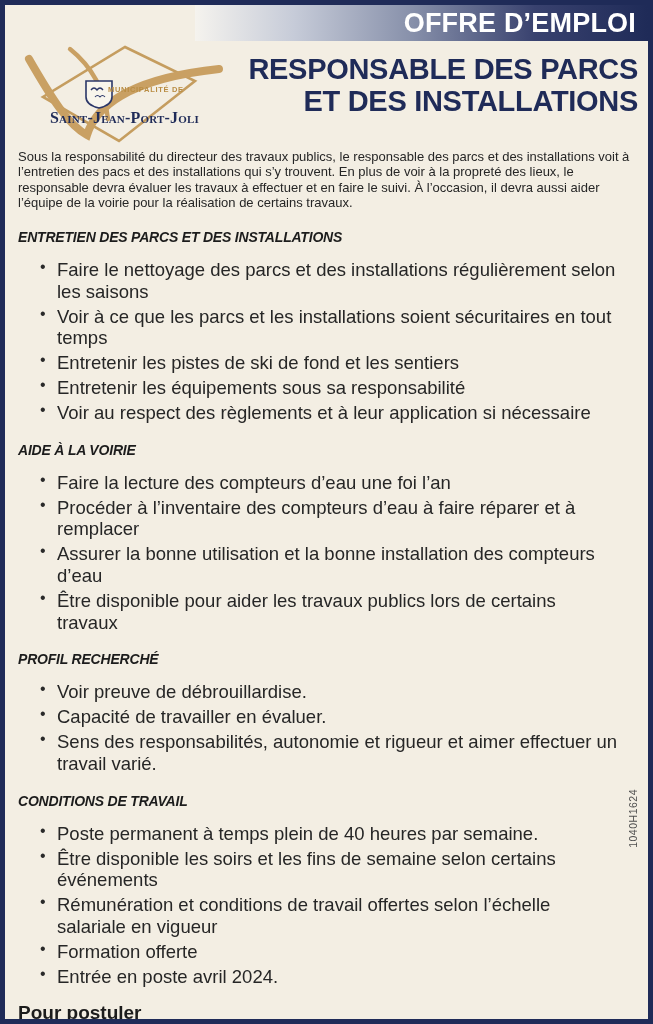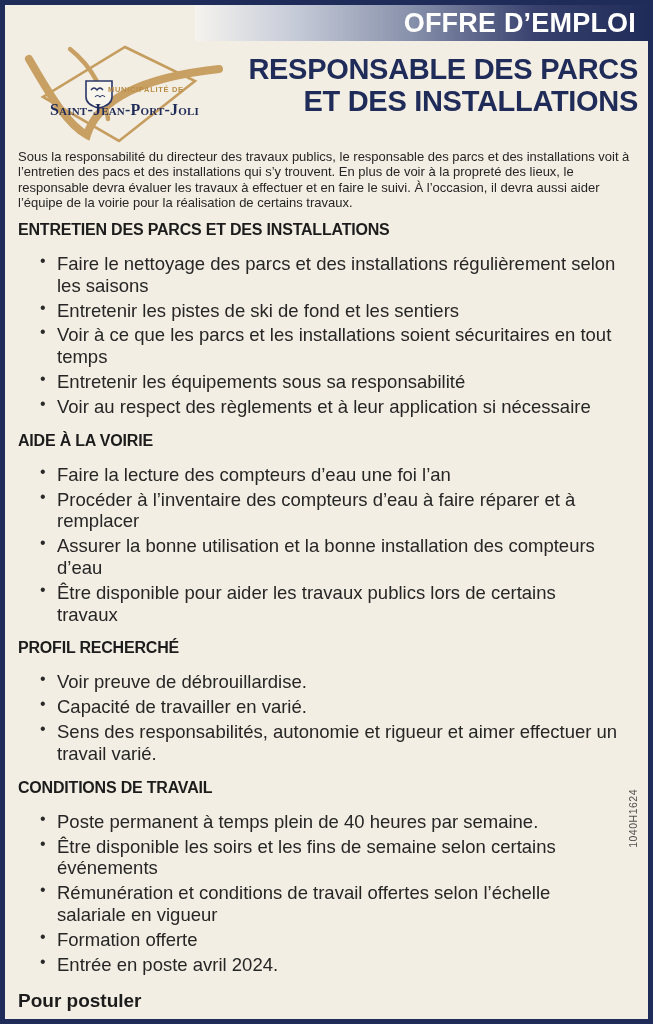--- a/index.html
+++ b/index.html
@@ -26,35 +26,35 @@
   }
   
   .header-row{display:flex;align-items:flex-start;padding:4px 10px 0 8px;height:98px;}
   .logo{position:relative;width:232px;height:98px;flex:none;}
   .logo svg{position:absolute;left:0;top:0;}
   .logo-org1{
     position:absolute;left:95px;top:40px;
     color:#b98d44;font-size:7.5px;font-weight:bold;letter-spacing:0.7px;white-space:nowrap;
   }
   .logo-org2{
-    position:absolute;left:37px;top:56px;
+    position:absolute;left:37px;top:64px;
     color:#1f2b58;font-family:"Liberation Serif","DejaVu Serif",serif;
     font-variant:small-caps;font-weight:bold;font-size:16px;letter-spacing:0.2px;white-space:nowrap;
   }
   .job-title{
     flex:1;text-align:right;margin-top:8px;
     color:#1f2b58;font-weight:bold;font-size:29px;line-height:1.12;letter-spacing:-0.3px;
   }
   .job-title div{white-space:nowrap;}
   
   .content{padding:0 13px;}
   .intro{font-size:13px;line-height:1.19;margin:6px 0 10px;}
   .sec-heading{
-    font-size:16px;font-weight:bold;color:#1c1c1c;
-    margin:10px 0 5px;letter-spacing:-0.2px;
+    font-size:14px;font-weight:bold;color:#1c1c1c;
+    margin:18px 0 5px;letter-spacing:-0.2px;font-style:italic;
   }
   ul.bullets{list-style:none;margin:14px;padding:0;}
   ul.bullets li{
     position:relative;padding-left:25px;margin:0 0 3px;
     font-size:18.5px;line-height:1.18;
   }
   ul.bullets li::before{
     content:"•";position:absolute;left:8px;top:-1px;font-size:16px;color:#2a2a2a;
   }
   .apply-heading{font-size:19px;font-weight:bold;color:#1c1c1c;margin:12px 0 4px;}
@@ -99,38 +99,38 @@
     </div>
   </div>
 
   <div class="content">
 
     <p class="intro">Sous la responsabilité du directeur des travaux publics, le responsable des parcs et des installations voit à l’entretien des pacs et des installations qui s’y trouvent. En plus de voir à la propreté des lieux, le responsable devra évaluer les travaux à effectuer et en faire le suivi. À l’occasion, il devra aussi aider l’équipe de la voirie pour la réalisation de certains travaux.</p>
 
     <div class="sec-heading">ENTRETIEN DES PARCS ET DES INSTALLATIONS</div>
     <ul class="bullets">
       <li>Faire le nettoyage des parcs et des installations régulièrement selon les saisons</li>
+      <li>Voir à ce que les parcs et les installations soient sécuritaires en tout temps</li>
       <li>Entretenir les pistes de ski de fond et les sentiers</li>
-      <li>Voir à ce que les parcs et les installations soient sécuritaires en tout temps</li>
       <li>Entretenir les équipements sous sa responsabilité</li>
       <li>Voir au respect des règlements et à leur application si nécessaire</li>
     </ul>
 
     <div class="sec-heading">AIDE À LA VOIRIE</div>
     <ul class="bullets">
       <li>Faire la lecture des compteurs d’eau une foi l’an</li>
       <li>Procéder à l’inventaire des compteurs d’eau à faire réparer et à remplacer</li>
       <li>Assurer la bonne utilisation et la bonne installation des compteurs d’eau</li>
       <li>Être disponible pour aider les travaux publics lors de certains travaux</li>
     </ul>
 
     <div class="sec-heading">PROFIL RECHERCHÉ</div>
     <ul class="bullets">
       <li>Voir preuve de débrouillardise.</li>
-      <li>Capacité de travailler en varié.</li>
+      <li>Capacité de travailler en évaluer.</li>
       <li>Sens des responsabilités, autonomie et rigueur et aimer effectuer un travail varié.</li>
     </ul>
 
     <div class="sec-heading">CONDITIONS DE TRAVAIL</div>
     <ul class="bullets">
       <li>Poste permanent à temps plein de 40 heures par semaine.</li>
       <li>Être disponible les soirs et les fins de semaine selon certains événements</li>
       <li>Rémunération et conditions de travail offertes selon l’échelle salariale en vigueur</li>
       <li>Formation offerte</li>
       <li>Entrée en poste avril 2024.</li>

